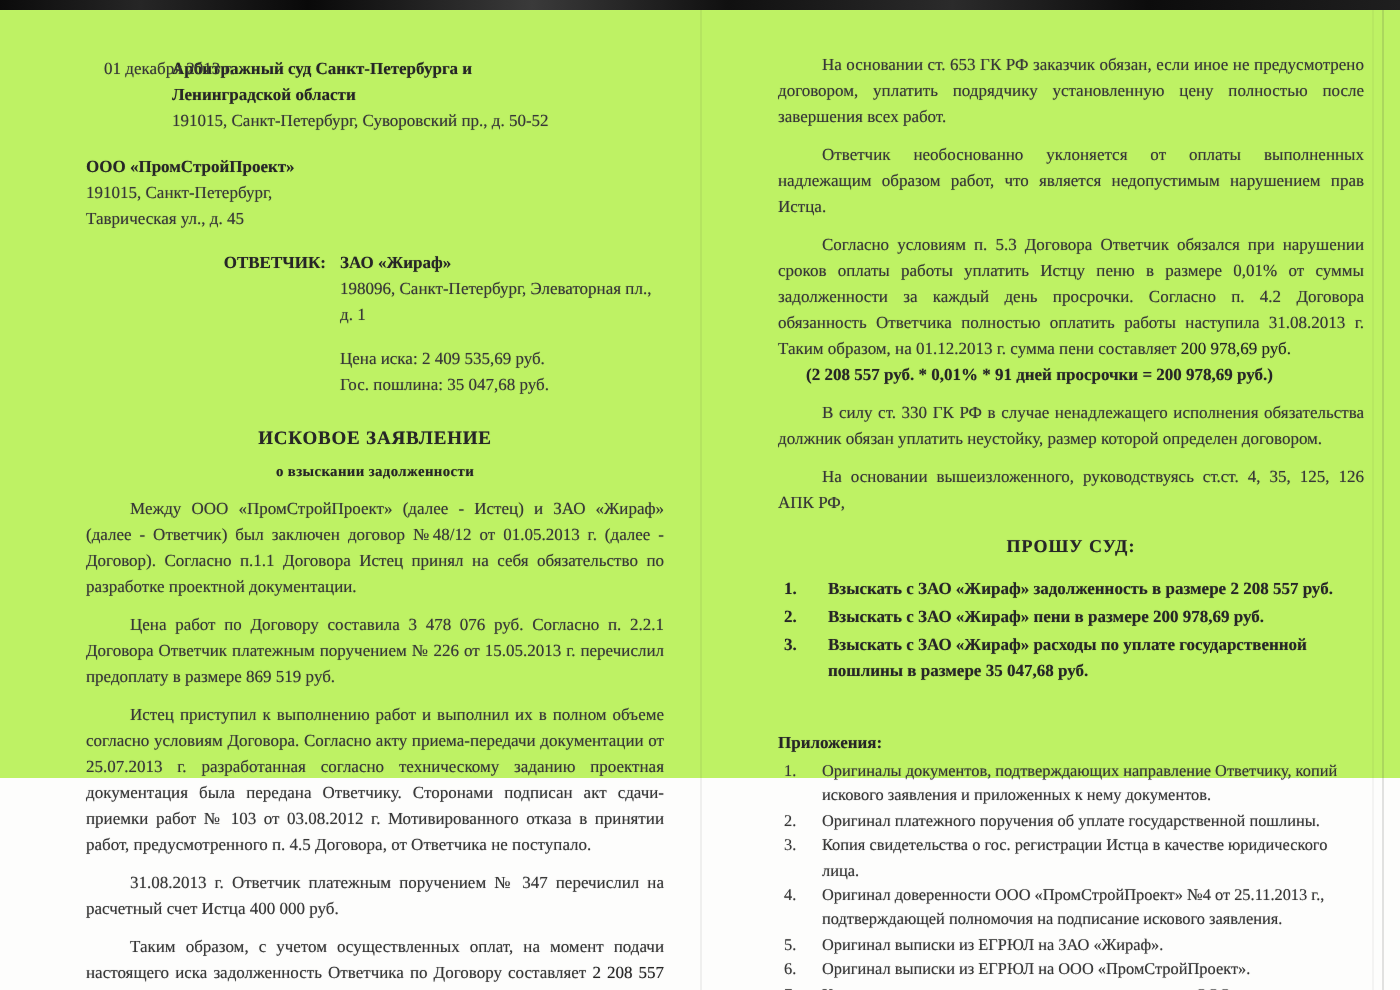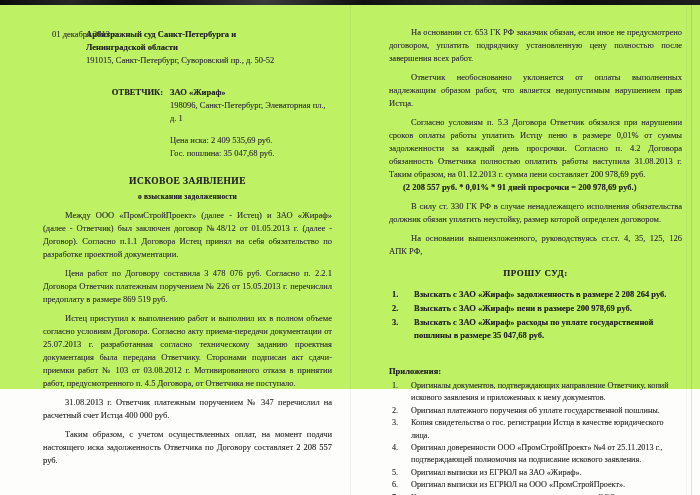--- a/index.html
+++ b/index.html
@@ -73,20 +73,24 @@
     <div class="hdr">
       <div class="hdr-date">01 декабря 2013 г.</div>
       <div class="hdr-court">
         <div class="court-name">Арбитражный суд Санкт-Петербурга и Ленинградской области</div>
         <div class="court-address">191015, Санкт-Петербург, Суворовский пр., д. 50-52</div>
       </div>
     </div>
 
     <div class="parties">
       <div class="party-row">
+        <div>
+          <div class="party-name">ООО «ПромСтройПроект»</div>
+          <div>191015, Санкт-Петербург, Таврическая ул., д. 45</div>
+        </div>
       </div>
       <div class="party-row">
         <div class="party-label">ОТВЕТЧИК:</div>
         <div>
           <div class="party-name">ЗАО «Жираф»</div>
           <div>198096, Санкт-Петербург, Элеваторная пл., д. 1</div>
         </div>
       </div>
     </div>
 
@@ -110,21 +114,21 @@
     <p class="para" style="margin-top:0">На основании ст. 653 ГК РФ заказчик обязан, если иное не предусмотрено договором, уплатить подрядчику установленную цену полностью после завершения всех работ.</p>
     <p class="para">Ответчик необоснованно уклоняется от оплаты выполненных надлежащим образом работ, что является недопустимым нарушением прав Истца.</p>
     <p class="para"><span>Согласно условиям п. 5.3 Договора Ответчик обязался при нарушении сроков оплаты работы уплатить Истцу пеню в размере 0,01% от суммы задолженности за каждый день просрочки. Согласно п. 4.2 Договора обязанность Ответчика полностью оплатить работы наступила 31.08.2013 г. Таким образом, на 01.12.2013 г. сумма пени составляет</span> <b>200 978,69 руб.</b></p>
     <p class="formula">(2 208 557 руб. * 0,01% * 91 дней просрочки = 200 978,69 руб.)</p>
     <p class="para">В силу ст. 330 ГК РФ в случае ненадлежащего исполнения обязательства должник обязан уплатить неустойку, размер которой определен договором.</p>
     <p class="para">На основании вышеизложенного, руководствуясь ст.ст. 4, 35, 125, 126 АПК РФ,</p>
 
     <div class="request-heading">ПРОШУ СУД:</div>
 
     <ol class="demands">
-      <li>Взыскать с ЗАО «Жираф» задолженность в размере 2 208 264 руб.</li>
+      <li>Взыскать с ЗАО «Жираф» задолженность в размере 2 208 557 руб.</li>
       <li>Взыскать с ЗАО «Жираф» пени в размере 200 978,69 руб.</li>
       <li>Взыскать с ЗАО «Жираф» расходы по уплате государственной пошлины в размере 35 047,68 руб.</li>
     </ol>
 
     <div class="attachments-heading">Приложения:</div>
     <ol class="attachments">
       <li>Оригиналы документов, подтверждающих направление Ответчику, копий искового заявления и приложенных к нему документов.</li>
       <li>Оригинал платежного поручения об уплате государственной пошлины.</li>
       <li>Копия свидетельства о гос. регистрации Истца в качестве юридического лица.</li>
       <li>Оригинал доверенности ООО «ПромСтройПроект» №4 от 25.11.2013 г., подтверждающей полномочия на подписание искового заявления.</li>

